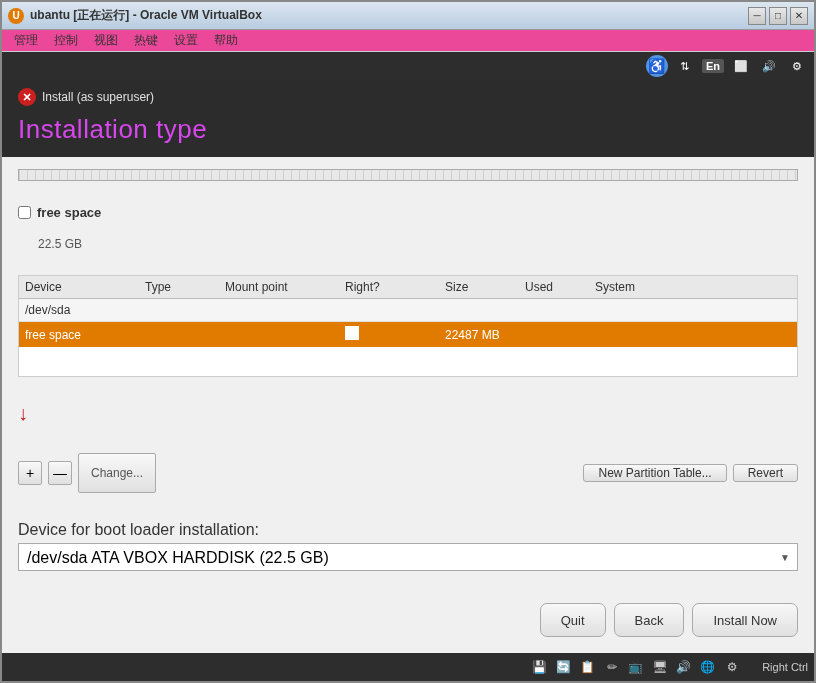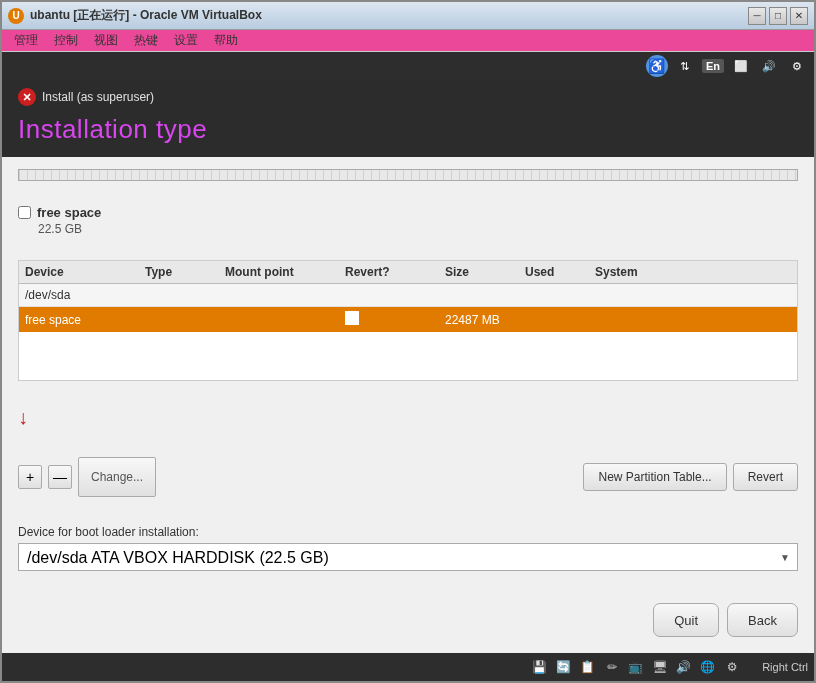--- a/index.html
+++ b/index.html
@@ -220,20 +220,21 @@
       gap: 6px;
       font-size: 13px;
       font-weight: bold;
       color: #333;
     }
 
     .free-space-size {
       font-size: 12px;
       color: #555;
       margin-left: 20px;
+      margin-top: 15px;
     }
 
     
     .partition-table-wrapper {
       flex: 1;
       border: 1px solid #ccc;
       background: white;
       display: flex;
       flex-direction: column;
       overflow: hidden;
@@ -245,21 +246,21 @@
       grid-template-columns: 120px 80px 120px 100px 80px 70px auto;
       background: #e8e8e8;
       border-bottom: 1px solid #bbb;
       padding: 4px 6px;
       flex-shrink: 0;
     }
 
     .table-header-cell {
       font-size: 12px;
       color: #333;
-      font-weight: bold;
+      font-weight: normal;
     }
 
     .table-body {
       flex: 1;
       overflow-y: auto;
     }
 
     .table-group-row {
       padding: 4px 6px;
       font-size: 12px;
@@ -328,21 +329,21 @@
     }
 
     .text-btn:disabled {
       color: #aaa;
       cursor: default;
     }
 
     .spacer { flex: 1; }
 
     .action-btn {
-      height: 28px;
+      height: 18px;
       border: 1px solid #aaa;
       background: linear-gradient(to bottom, #f8f8f8, #e0e0e0);
       padding: 0 14px;
       font-size: 12px;
       cursor: pointer;
       border-radius: 3px;
       color: #333;
     }
 
     
@@ -352,21 +353,21 @@
       line-height: 1;
       padding: 2px 0;
     }
 
     
     .bootloader-section {
       flex-shrink: 0;
     }
 
     .bootloader-label {
-      font-size: 12px;
+      font-size: 16px;
       color: #333;
       margin-bottom: 4px;
     }
 
     .bootloader-select {
       width: 100%;
       height: 28px;
       border: 1px solid #aaa;
       background: white;
       padding: 0 8px;
@@ -499,21 +500,21 @@
           <span>free space</span>
         </label>
         <span class="free-space-size">22.5 GB</span>
       </div>
 
       <div class="partition-table-wrapper">
         <div class="table-header">
           <div class="table-header-cell">Device</div>
           <div class="table-header-cell">Type</div>
           <div class="table-header-cell">Mount point</div>
-          <div class="table-header-cell">Revert?</div>
+          <div class="table-header-cell">Right?</div>
           <div class="table-header-cell">Size</div>
           <div class="table-header-cell">Used</div>
           <div class="table-header-cell">System</div>
         </div>
         <div class="table-body">
           <div class="table-group-row">/dev/sda</div>
           <div class="table-data-row selected">
             <div class="table-cell">free space</div>
             <div class="table-cell"></div>
             <div class="table-cell"></div>
@@ -541,20 +542,21 @@
       <div class="bootloader-section">
         <div class="bootloader-label">Device for boot loader installation:</div>
         <div class="select-wrapper">
           <select class="bootloader-select"><option>/dev/sda ATA VBOX HARDDISK (22.5 GB)</option></select>
         </div>
       </div>
 
       <div class="nav-buttons">
         <button class="nav-btn">Quit</button>
         <button class="nav-btn">Back</button>
+        <button class="nav-btn primary">Install Now</button>
       </div>
 
     </div>
   </div>
 
   <div class="bottom-taskbar">
     <div class="taskbar-icon">💾</div>
     <div class="taskbar-icon">🔄</div>
     <div class="taskbar-icon">📋</div>
     <div class="taskbar-icon">✏</div>

